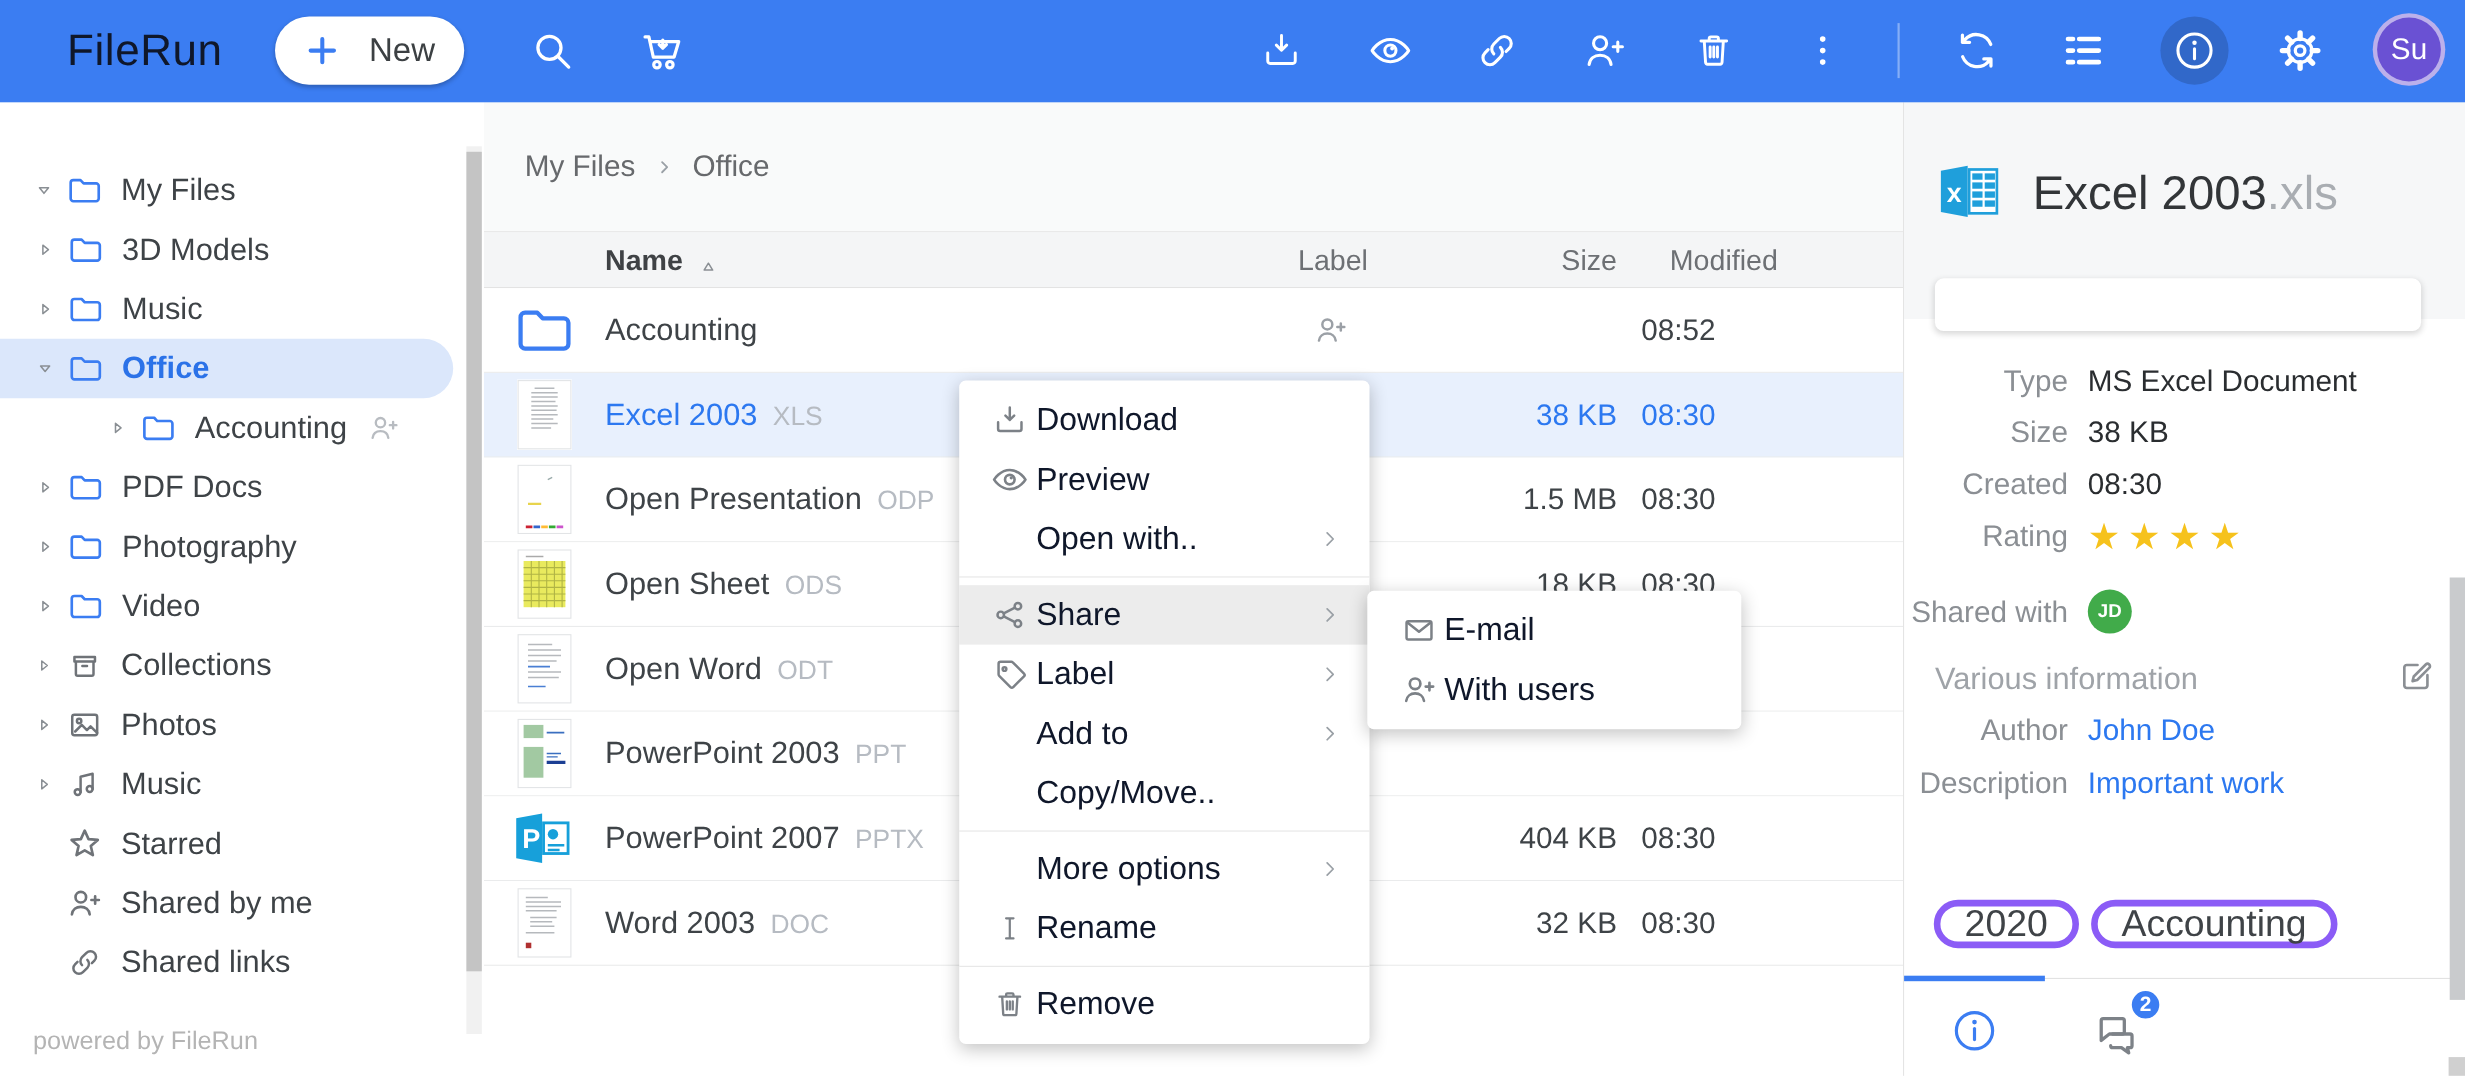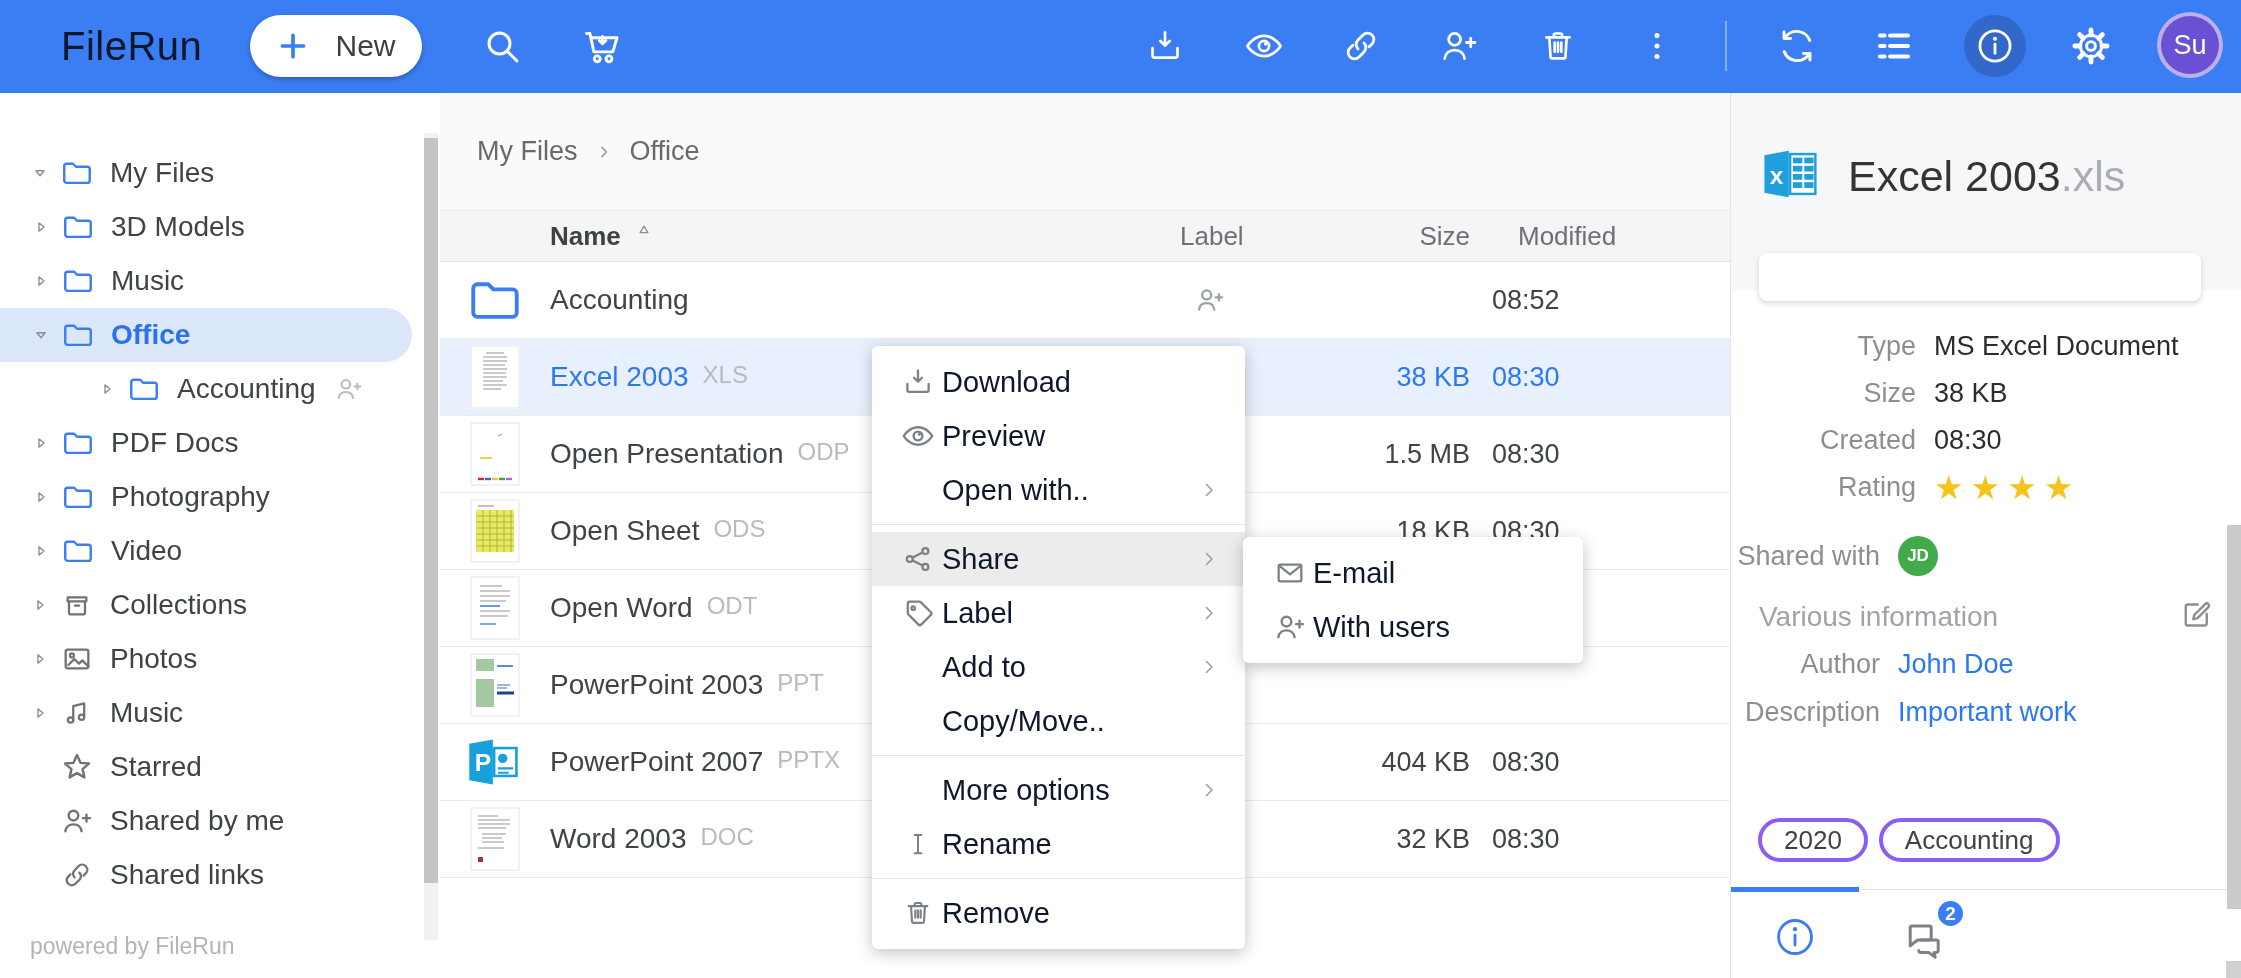--- a/index.html
+++ b/index.html
@@ -46,21 +46,21 @@
 
   
   .content { position:absolute; left:440px; top:93px; width:1290px; bottom:0; background:#fff; }
   .crumb-band { height:117px; background:#f9fafa; display:flex; align-items:center; padding-left:37px;
     font-size:27px; color:#67696c; gap:16px; }
   .crumb { cursor:pointer; }
   .crumb-sep { color:#9aa0a6; display:flex; }
   .thead { height:52px; background:#f4f5f6; border-top:1px solid #e9e9e9; border-bottom:1px solid #e2e2e2;
     display:flex; align-items:center; font-size:26px; color:#6d7074; padding-right:23px; }
   .c-thumb { width:110px; display:flex; justify-content:center; flex:none; }
-  .c-name { flex:1; display:flex; align-items:flex-start; min-width:0; }
+  .c-name { flex:1; display:flex; align-items:flex-end; min-width:0; }
   .c-label { width:150px; flex:none; display:flex; align-items:center; }
   .c-size { width:140px; flex:none; text-align:right; }
   .c-mod { width:237px; flex:none; padding-left:22px; }
   .thead .c-name { font-weight:bold; color:#3f4245; gap:14px; cursor:pointer; }
   .thead .c-label, .thead .c-size, .thead .c-mod { cursor:pointer; }
   .thead .c-mod { padding-left:48px; }
   .sort-tri { color:#8a8f94; }
   .frow { height:77px; display:flex; align-items:center; border-bottom:1px solid #eaebec; padding-right:23px;
     font-size:27px; cursor:pointer; background:#fff; }
   .frow.selected { background:#e8f0fd; }
@@ -85,35 +85,35 @@
 
   
   .panel { position:absolute; left:1730px; top:93px; width:511px; bottom:0; background:#fff; border-left:1px solid #e4e4e4; }
   .panel-top { position:absolute; left:0; top:0; right:0; height:197px; background:#f6f7f8; }
   .ptitle { position:absolute; left:29px; top:50px; display:flex; align-items:center; gap:26px; }
   .ptitle .tname { font-size:43px; color:#323538; white-space:nowrap; }
   .ptitle .text-ext { color:#a9adb2; }
   .pcard { position:absolute; left:28px; top:160px; width:442px; height:48px; background:#fff; border-radius:8px;
     box-shadow:0 2px 6px rgba(0,0,0,.16); }
   .details { position:absolute; left:0; top:230px; right:0; }
-  .drow { height:47px; display:flex; align-items:center;padding-left:36px; }
+  .drow { height:47px; display:flex; align-items:center; }
   .dlabel { width:149px; text-align:right; color:#8b8f94; font-size:27px; flex:none; }
   .dval { margin-left:18px; color:#2a2d30; font-size:27px; }
   .dval.link { color:#2c78f0; cursor:pointer; }
   .stars { color:#f6c21c; font-size:33px; letter-spacing:7px; cursor:pointer; }
   .shared-row { position:absolute; left:0; top:443px; height:40px; display:flex; align-items:center; }
   .jd { margin-left:18px; width:40px; height:40px; border-radius:50%; background:#41ab4a; color:#fff;
     font-size:17px; font-weight:bold; display:flex; align-items:center; justify-content:center; cursor:pointer; }
   .various { position:absolute; left:28px; top:504px; height:40px; display:flex; align-items:center;
     font-size:28px; color:#9fa3a8; }
   .edit-btn { position:absolute; right:26px; top:504px; color:#8b8f94; cursor:pointer; }
   .arow { position:absolute; left:0; height:40px; display:flex; align-items:center; }
   .tags { position:absolute; left:27px; top:725px; display:flex; gap:11px; }
-  .tagpill { height:44px; padding:0 22px; border:4px solid #8b5cf6; border-radius:22px; background:#fff;
-    display:flex; align-items:center; font-size:26px; color:#3f4347; cursor:pointer; }
+  .tagpill { height:44px; padding:0 22px; border:6px solid #8b5cf6; border-radius:22px; background:#fff;
+    display:flex; align-items:center; font-size:34px; color:#3f4347; cursor:pointer; }
   .tabbar { position:absolute; left:0; right:0; top:796px; border-top:1px solid #e2e2e2; display:flex; }
   .tab-ind { position:absolute; left:0; top:-3px; width:128px; height:5px; background:#3b7df2; }
   .tab { width:128px; padding-top:24px; display:flex; justify-content:center; cursor:pointer; }
   .tab.info { color:#3b7df2; }
   .tab.comments { color:#7d8288; position:relative; }
   .badge { position:absolute; top:8px; left:76px; min-width:31px; height:31px; border-radius:16px;
     background:#3b7df2; color:#fff; font-size:19px; font-weight:bold; display:flex; align-items:center;
     justify-content:center; border:3px solid #fff; }
   .p-thumb { position:absolute; right:0; top:432px; width:14px; height:384px; background:#c9cbcd; }
   .p-corner { position:absolute; right:0; bottom:0; width:15px; height:17px; background:#d0d0d0; }

